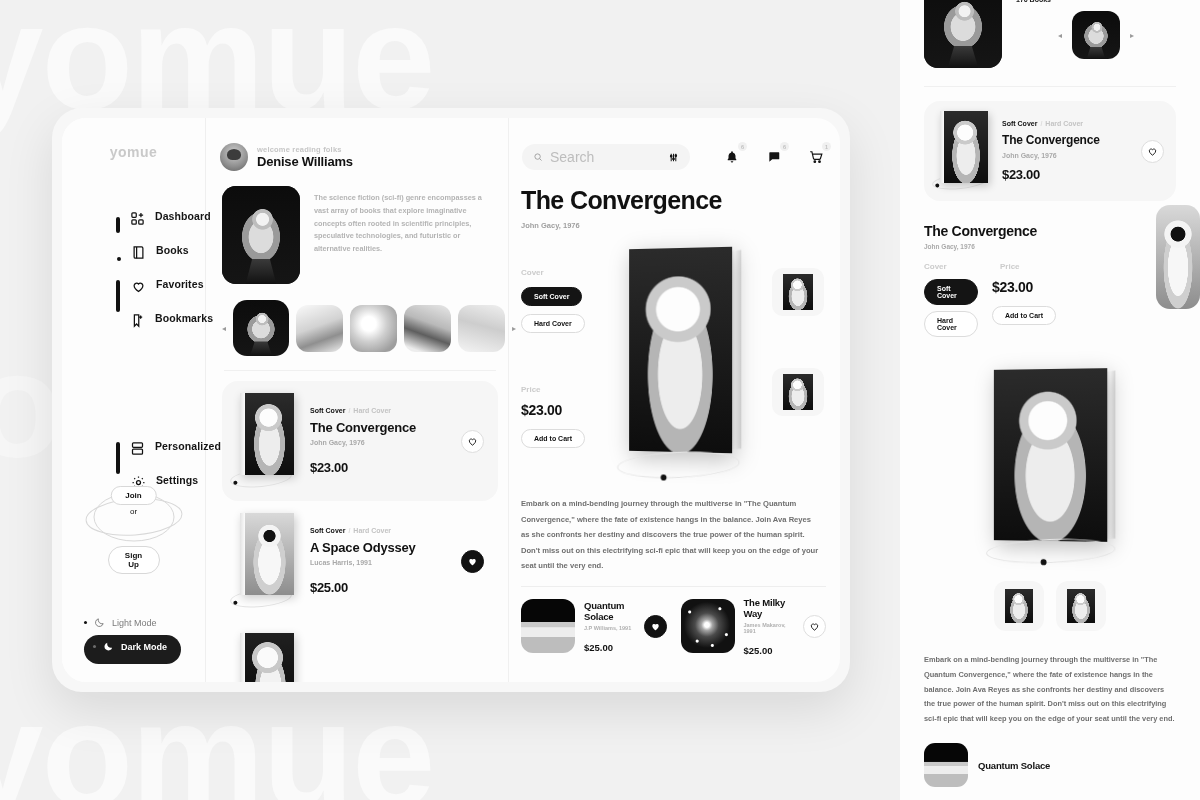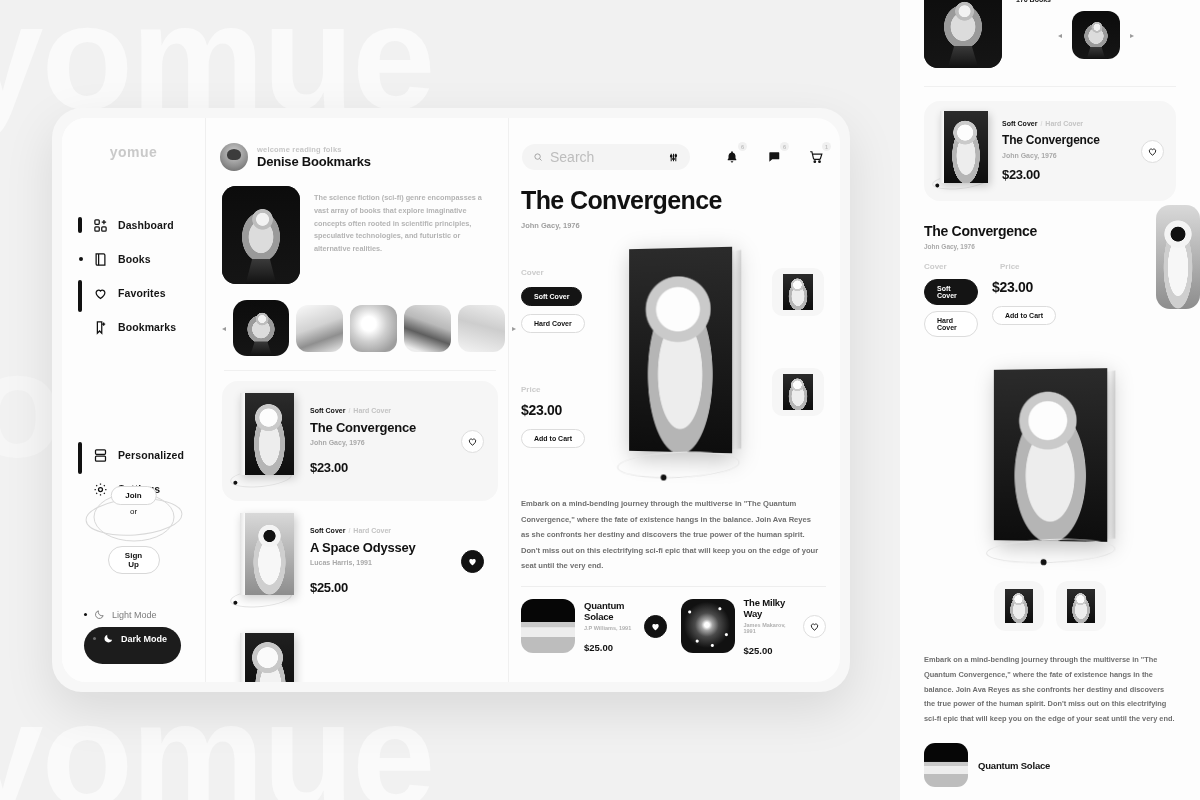--- a/index.html
+++ b/index.html
@@ -56,26 +56,27 @@
   .brand {
     text-align: center;
     font-size: 14px;
     font-weight: 700;
     letter-spacing: .5px;
     color: #c9c9c9;
     margin-bottom: 50px;
   }
   .nav-group { padding-left: 16px; }
   .nav-item {
-    display: flex; align-items: center;
+    display: flex; 
     gap: 10px;
     height: 30px;
     margin-bottom: 4px;
     position: relative;
     cursor: pointer;
+    margin-left: 38px;
   }
   .nav-bar {
     position: absolute; left: 0px; width: 4px;
     background: #111; border-radius: 3px;
   }
   .nav-ico {
     width: 16px; height: 16px;
     margin-left: 14px;
     display:flex; align-items:center; justify-content:center;
     color:#111;
@@ -111,21 +112,21 @@
   
   .modes { position: absolute; bottom: 18px; left: 0; width: 100%; padding-left: 22px; }
   .mode-row {
     display: flex; align-items: center; gap: 7px;
     font-size: 9px; color: #7b7b7b; margin-bottom: 6px; cursor: pointer;
   }
   .mode-dot { width: 3px; height: 3px; border-radius: 50%; background: #111; }
   .mode-pill {
     display: inline-flex; align-items: center; gap: 7px;
     background: #1c1c1c; color: #fff;
-    border-radius: 20px; padding: 6px 14px 20px 9px;
+    border-radius: 20px; padding: 6px 14px 12px 9px;
     font-size: 9px; font-weight: 700; cursor: pointer;
   }
   .mode-pill .mode-dot { background: #6c6c6c; }
   .moon { width: 11px; height: 11px; display:block; }
 
   
   .main { flex: 1; display: flex; min-width: 0; }
   .col-left { width: 302px; flex: 0 0 302px; padding: 16px 10px 0 16px; position: relative; }
   .col-right { flex: 1; padding: 16px 14px 0 12px; border-left: 1px solid #f0f0f0; position: relative; }
 
@@ -493,21 +494,21 @@
         </div>
       </aside>
 
       <div class="main">
 
         <div class="topbar">
           <div class="user-block">
             <div class="avatar"></div>
             <div>
               <div class="welcome">welcome reading folks</div>
-              <div class="username">Denise Bookmarks</div>
+              <div class="username">Denise Williams</div>
             </div>
           </div>
 
           <div class="searchwrap">
             <svg viewBox="0 0 24 24" fill="none" stroke="#9c9c9c" stroke-width="2.2" style="width:10px;height:10px;flex:0 0 10px">
               <circle cx="11" cy="11" r="6.5"></circle>
                 <path d="M16 16l4.5 4.5"></path>
             </svg>
             <input type="text" placeholder="Search" style="">
             <svg viewBox="0 0 24 24" fill="none" stroke="#141414" stroke-width="2.2" style="width:11px;height:11px;flex:0 0 11px">

